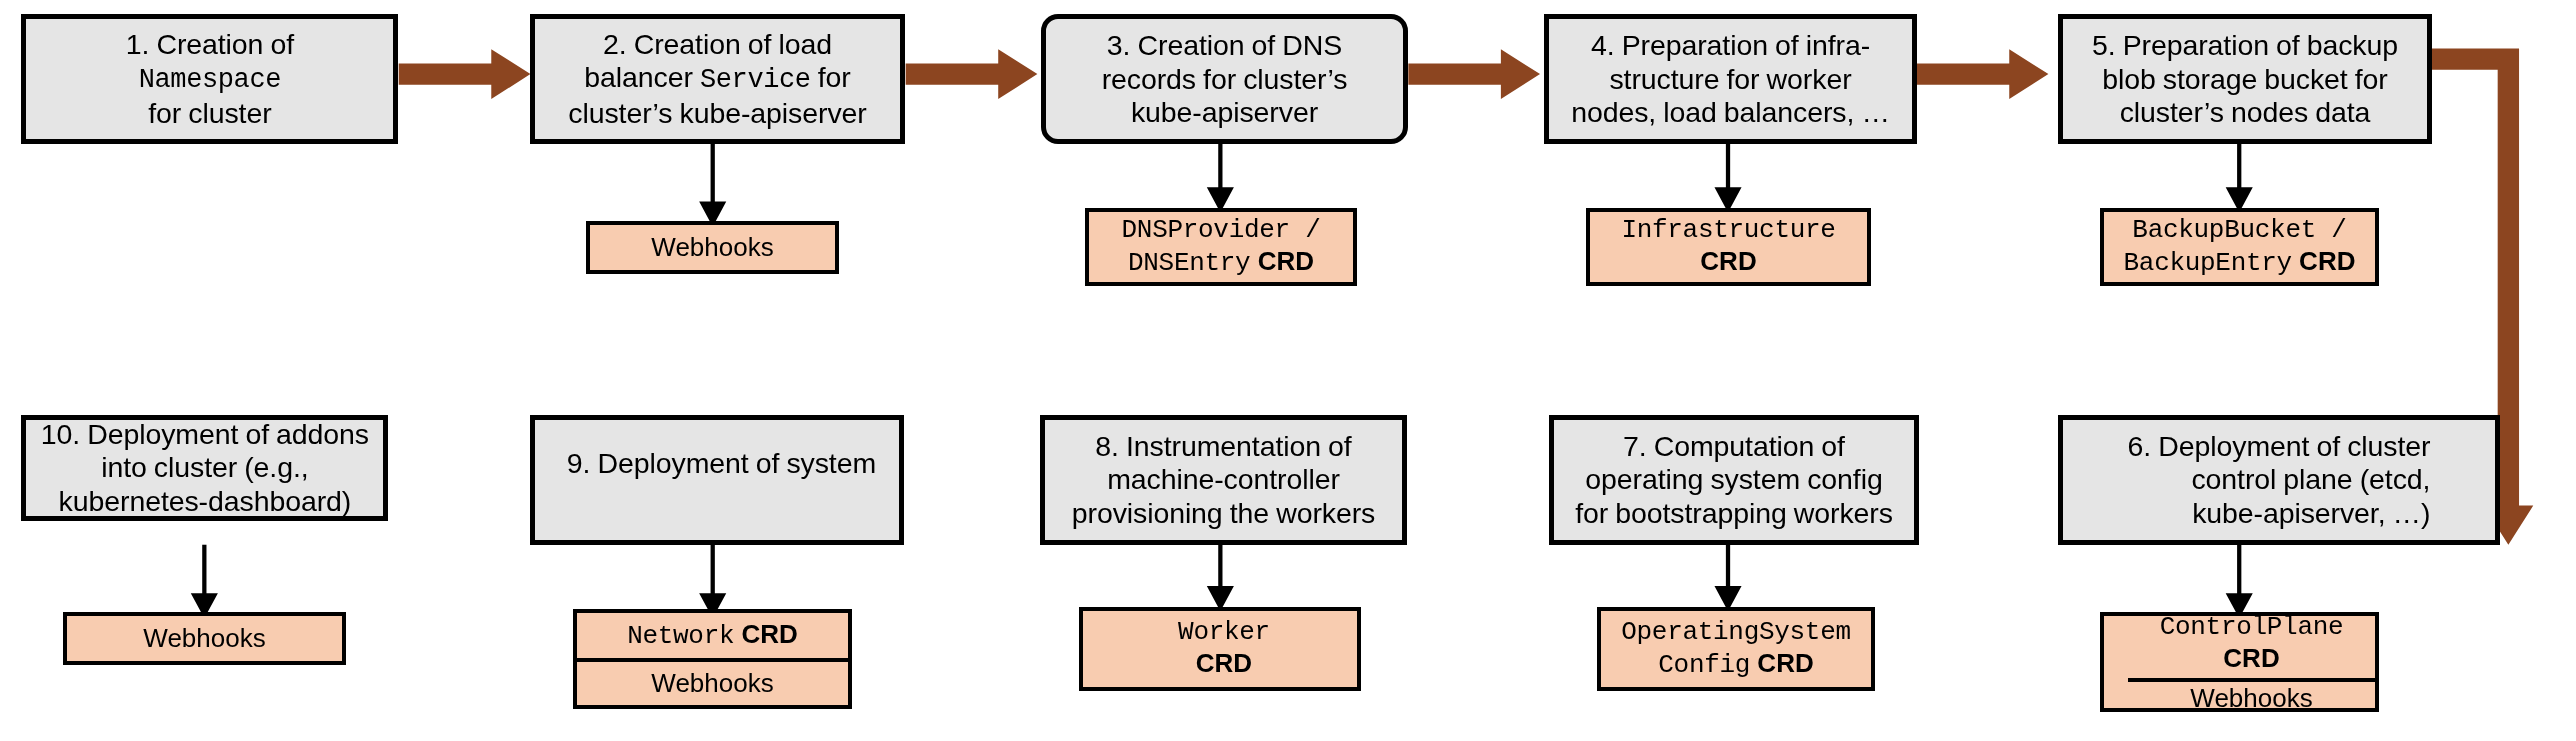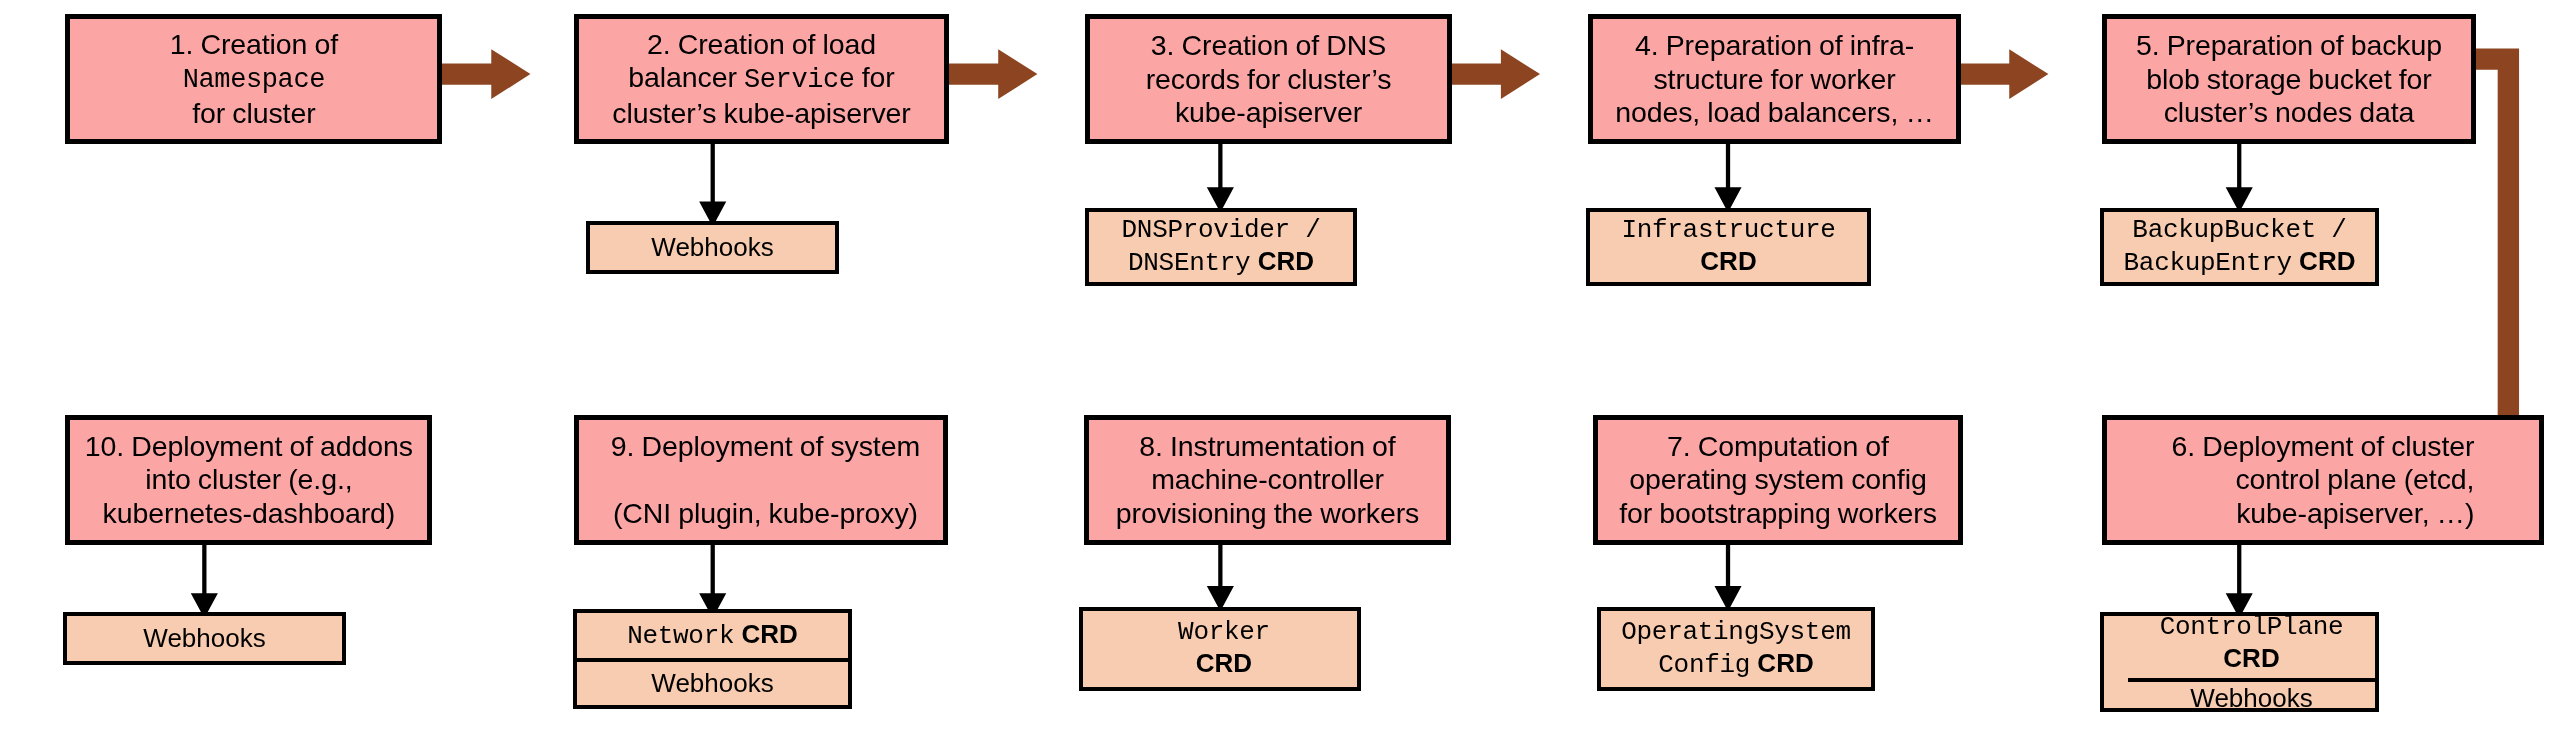--- a/index.html
+++ b/index.html
@@ -17,28 +17,27 @@
     position: relative;
     width: 2576px;
     height: 742px;
     background: #ffffff;
   }
 
   
   .step-box {
     position: absolute;
     box-sizing: border-box;
-    background: #fca5a5;
+    background: #e5e5e5;
     border: 5px solid #000000;
     display: flex;
     align-items: center;
     justify-content: center;
     text-align: center;
     padding: 2.8px 7.1px;
-    margin-left: 44px;
   }
   .step-text {
     font-family: "Liberation Sans", sans-serif;
     font-size: 28.5px;
     line-height: 1.17;
     color: #000000;
     letter-spacing: -0.1px;
     word-spacing: -0.7px;
   }
   .step-text .mono {
@@ -161,21 +160,21 @@
   </svg>
 
   <div class="step-box" style="left:21.4px; top:14.2px; width:377px; height:130px;">
     <div class="step-text"><span>1. Creation of</span><br><span class="mono">Namespace</span><br><span>for cluster</span></div>
   </div>
 
   <div class="step-box" style="left:530px; top:14.2px; width:375px; height:130px;">
     <div class="step-text"><span>2. Creation of load</span><br><span>balancer </span><span class="mono">Service</span><span> for</span><br><span>cluster’s kube-apiserver</span></div>
   </div>
 
-  <div class="step-box" style="left:1041px; top:14.2px; width:367px; height:130px;">
+  <div class="step-box" style="left:1041px; top:14.2px; width:367px; height:130px;border-radius:17px;">
     <div class="step-text"><span>3. Creation of DNS</span><br><span>records for cluster’s</span><br><span>kube-apiserver</span></div>
   </div>
 
   <div class="step-box" style="left:1544px; top:14.2px; width:373px; height:130px;">
     <div class="step-text"><span>4. Preparation of infra-</span><br><span>structure for worker</span><br><span>nodes, load balancers, …</span></div>
   </div>
 
   <div class="step-box" style="left:2058px; top:14.2px; width:374px; height:130px;">
     <div class="step-text"><span>5. Preparation of backup</span><br><span>blob storage bucket for</span><br><span>cluster’s nodes data</span></div>
   </div>
@@ -197,26 +196,26 @@
       <div class="sub-text"><span class="mono">Infrastructure</span><br><span class="sans-bold">CRD</span></div>
     </div>
   </div>
 
   <div class="sub-box" style="left:2100px; top:208px; width:279px; height:78px;">
     <div class="sub-row">
       <div class="sub-text"><span class="mono">BackupBucket /</span><br><span class="mono">BackupEntry</span><span class="sans-bold"> CRD</span></div>
     </div>
   </div>
 
-  <div class="step-box" style="left:21.4px; top:415px; width:367px; height:130px;">
+  <div class="step-box" style="left:21.4px; top:415px; width:367px; height:106px;">
     <div class="step-text"><span>10. Deployment of addons</span><br><span>into cluster (e.g.,</span><br><span>kubernetes-dashboard)</span></div>
   </div>
 
   <div class="step-box" style="left:530px; top:415px; width:374px; height:130px;padding-left:16px;">
-    <div class="step-text"><span>9. Deployment of system</span><br><br><span>(CNI plugin, kube-proxy)</span></div>
+    <div class="step-text"><span>9. Deployment of system</span><br><br></div>
   </div>
 
   <div class="step-box" style="left:1040px; top:415px; width:367px; height:130px;">
     <div class="step-text"><span>8. Instrumentation of</span><br><span>machine-controller</span><br><span>provisioning the workers</span></div>
   </div>
 
   <div class="step-box" style="left:1549px; top:415px; width:370px; height:130px;">
     <div class="step-text"><span>7. Computation of</span><br><span>operating system config</span><br><span>for bootstrapping workers</span></div>
   </div>
 

